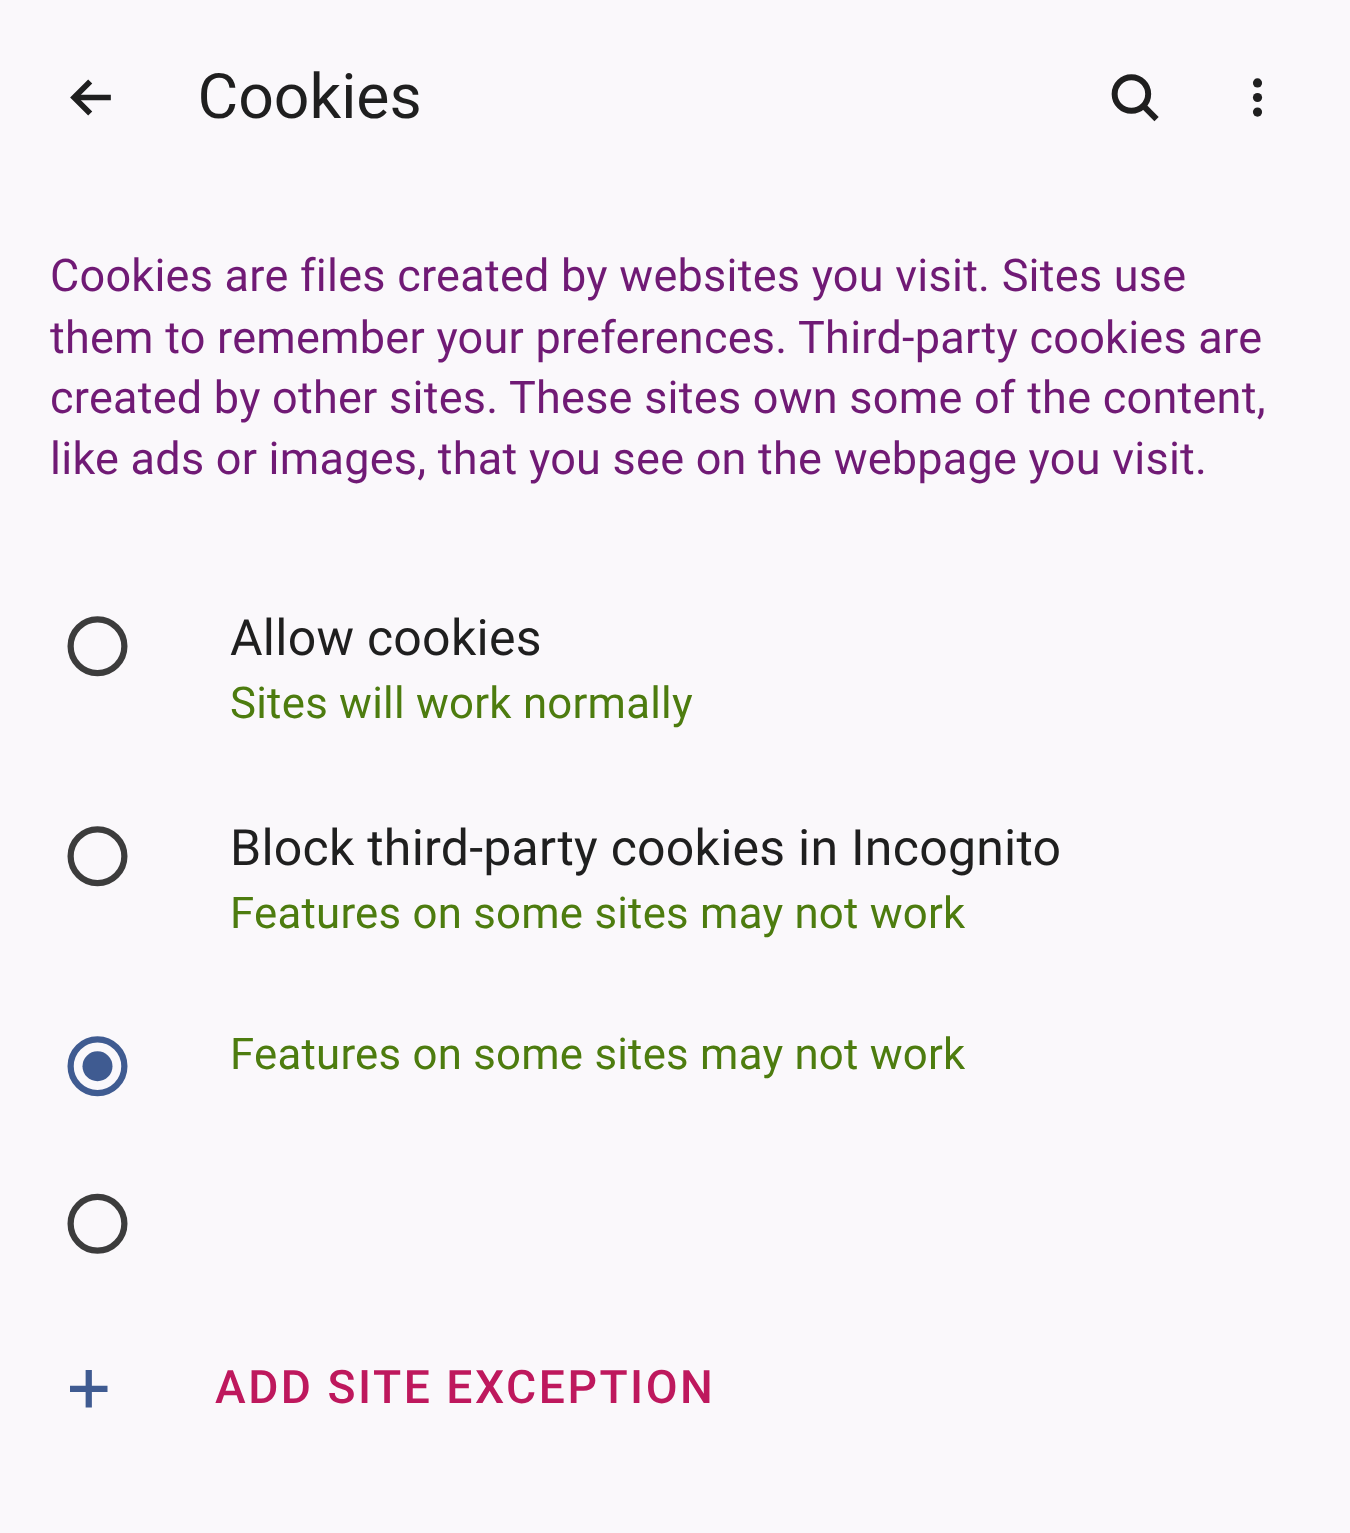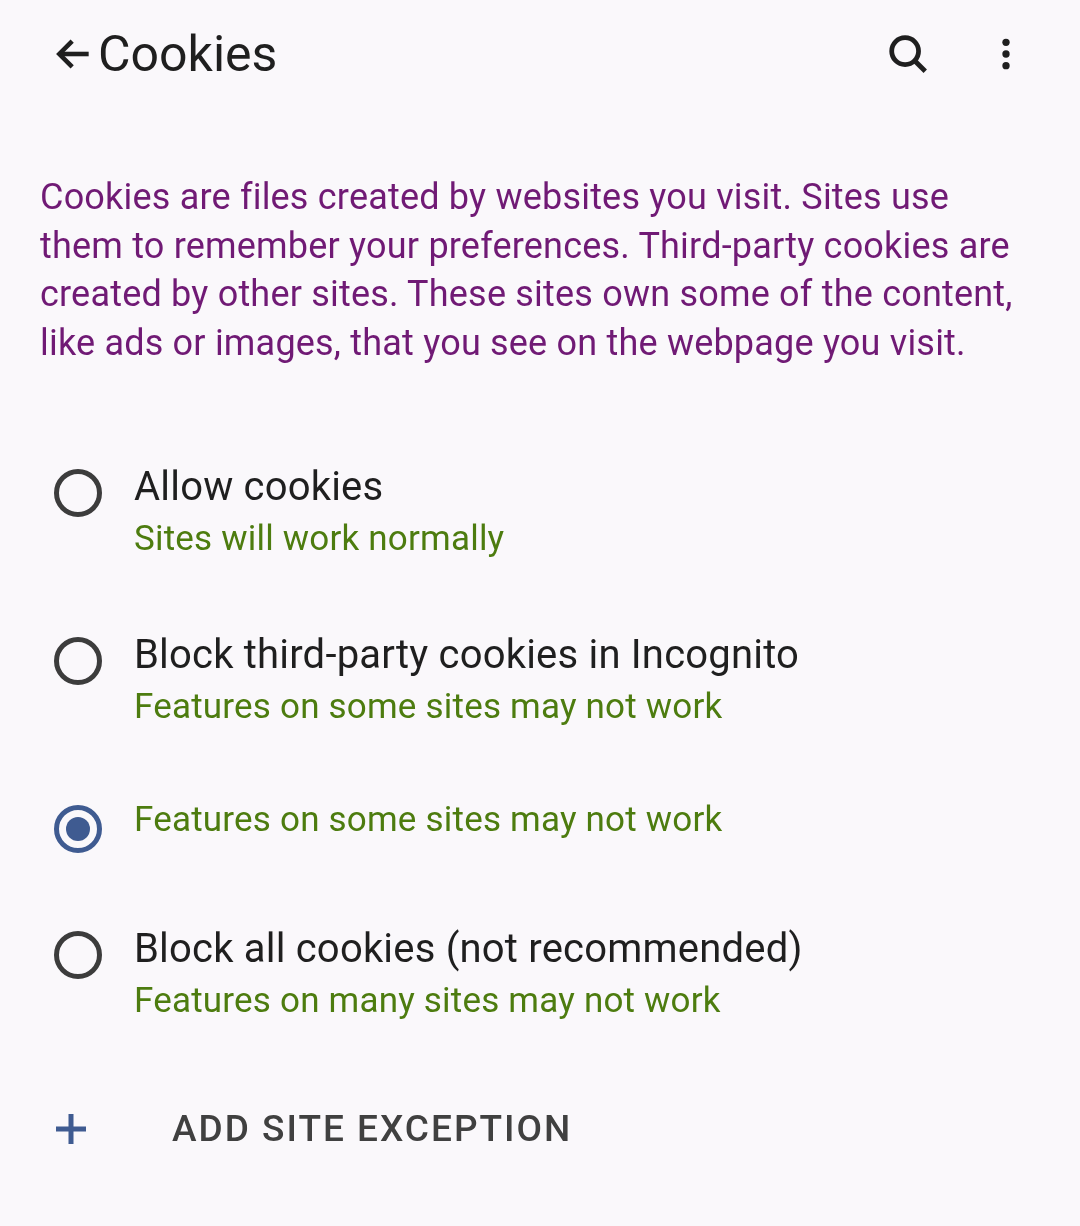--- a/index.html
+++ b/index.html
@@ -10,21 +10,22 @@
     body {
       font-family: -apple-system, BlinkMacSystemFont, Roboto, "Segoe UI", Arial, sans-serif;
       background: #faf8fb;
       width: 1080px;
       height: 1226px;
       color: #1f1f1f;
     }
     .header {
       display: flex;
       align-items: center;
-      padding: 25px 40px 40px 50px;
+      padding: 49px 40px 40px 50px;
+      gap: 60px;
     }
     .back-btn {
       width: 48px;
       height: 48px;
       cursor: pointer;
       display: flex;
       align-items: center;
       justify-content: center;
     }
     .title {
@@ -53,21 +54,21 @@
       line-height: 1.35;
       color: #701a75;
       letter-spacing: 0.2px;
     }
     .options {
       padding: 0 40px;
     }
     .option {
       display: flex;
       align-items: flex-start;
-      gap: 32px;
+      gap: 82px;
       padding: 36px 0 36px 14px;
       cursor: pointer;
     }
     .radio {
       width: 48px;
       height: 48px;
       border-radius: 50%;
       border: 5px solid #3c3c3c;
       flex-shrink: 0;
       margin-top: 6px;
@@ -110,21 +111,21 @@
     }
     .plus-icon {
       width: 42px;
       height: 42px;
       display: flex;
       align-items: center;
       justify-content: center;
     }
     .add-label {
       font-size: 37px;
-      color: #404040;
+      color: #be185d;
       letter-spacing: 2px;
       font-weight: 500;
     }
   </style>
 </head>
 <body>
 
 <div class="header">
   <div class="back-btn">
     <svg width="44" height="44" viewBox="0 0 24 24" fill="none" stroke="#1f1f1f" stroke-width="2.5">
@@ -171,24 +172,20 @@
 
   <div class="option">
     <div class="radio selected"></div>
     <div class="option-text">
       <div class="option-subtitle">Features on some sites may not work</div>
     </div>
   </div>
 
   <div class="option">
     <div class="radio"></div>
-    <div class="option-text">
-      <div class="option-title">Block all cookies (not recommended)</div>
-      <div class="option-subtitle">Features on many sites may not work</div>
-    </div>
   </div>
 </div>
 
 <div class="add-exception">
   <div class="plus-icon">
     <svg width="40" height="40" viewBox="0 0 24 24" fill="none" stroke="#3f5b91" stroke-width="3">
       <line x1="12" y1="3" x2="12" y2="21"></line>
       <line x1="3" y1="12" x2="21" y2="12"></line>
     </svg>
   </div>

